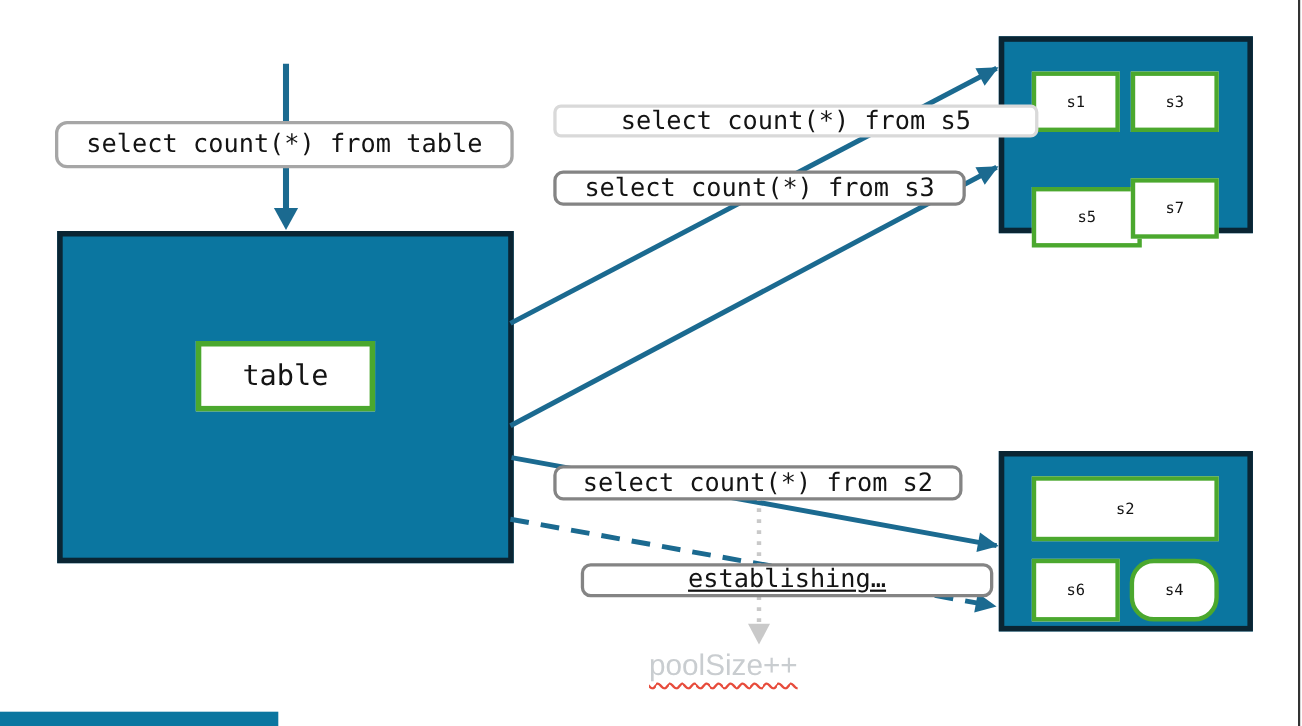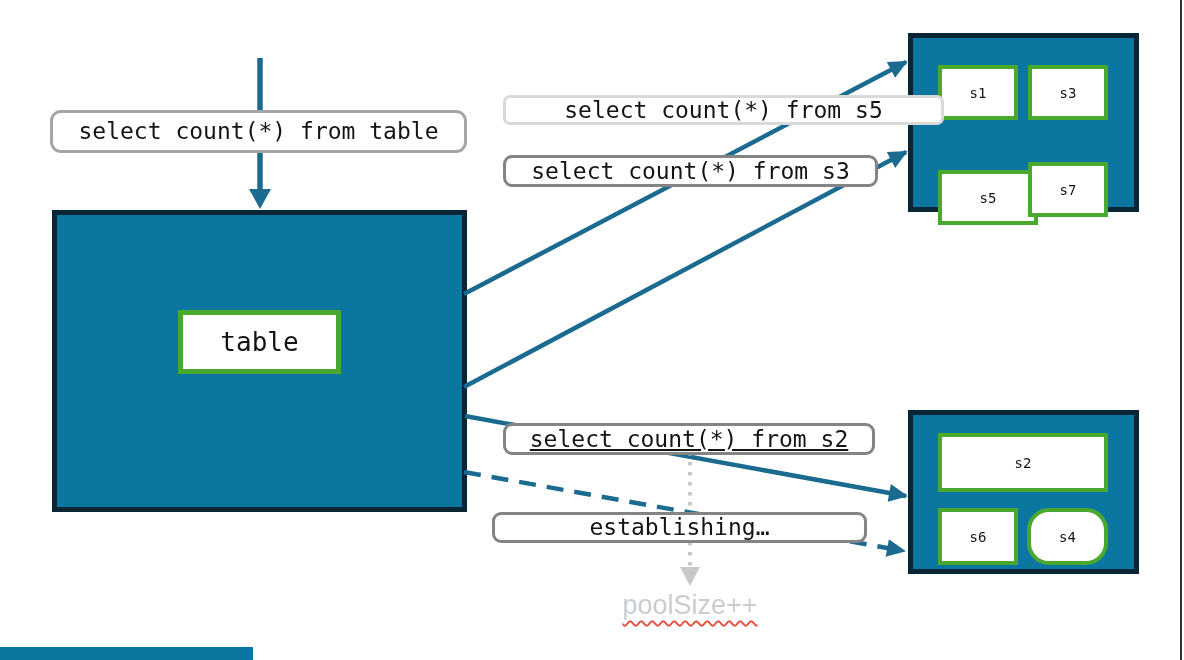--- a/index.html
+++ b/index.html
@@ -41,24 +41,24 @@
   }
   .qlabel{
     position:absolute;background:#fff;border:3px solid var(--gray-border);
     border-radius:9px;display:flex;align-items:center;justify-content:center;
     font-size:23px;line-height:1;color:var(--ink);z-index:2;white-space:nowrap;
   }
   .q-table{left:50px;top:110px;width:417px;height:43px;border-color:var(--gray-border-med);border-radius:11px;}
   .q-s5{left:503px;top:95px;width:441px;height:30px;border-color:var(--gray-border-light);border-radius:7px;}
   .q-s3{left:503px;top:123px;width:375px;height:32px;z-index:3;margin-top:32px;}
   .q-s7{left:573px;top:255px;width:379px;height:32px;}
-  .q-s2{left:503px;top:423px;width:372px;height:32px;text-decoration:underline;}
-  .q-est{left:492px;top:512px;width:375px;height:31px;}
+  .q-s2{left:503px;top:423px;width:372px;height:32px;}
+  .q-est{left:528px;top:512px;width:375px;height:31px;text-decoration:underline;}
   .poolsize{
-    position:absolute;left:590px;top:590px;width:200px;text-align:center;
+    position:absolute;left:590px;top:590px;width:200px;
     font-family:"Liberation Sans",sans-serif;font-size:27px;color:#C9CDD0;
     text-decoration:underline wavy #E74C3C 2px;text-underline-offset:6px;z-index:2;
   }
   .edge-line{position:absolute;left:1180px;top:0;width:2px;height:660px;background:#333333;z-index:4;}
   .bottom-bar{position:absolute;left:0;top:647px;width:253px;height:13px;background:var(--teal-fill);z-index:4;}
   
   .pt-s1{left:25px;top:27px;width:80px;height:55px;}
   .pt-s3{left:115px;top:27px;width:80px;height:55px;}
   .pt-s5{left:25px;top:100px;width:100px;height:55px;margin-top:32px;}
   .pt-s7{left:115px;top:100px;width:80px;height:55px;margin-top:24px;}

